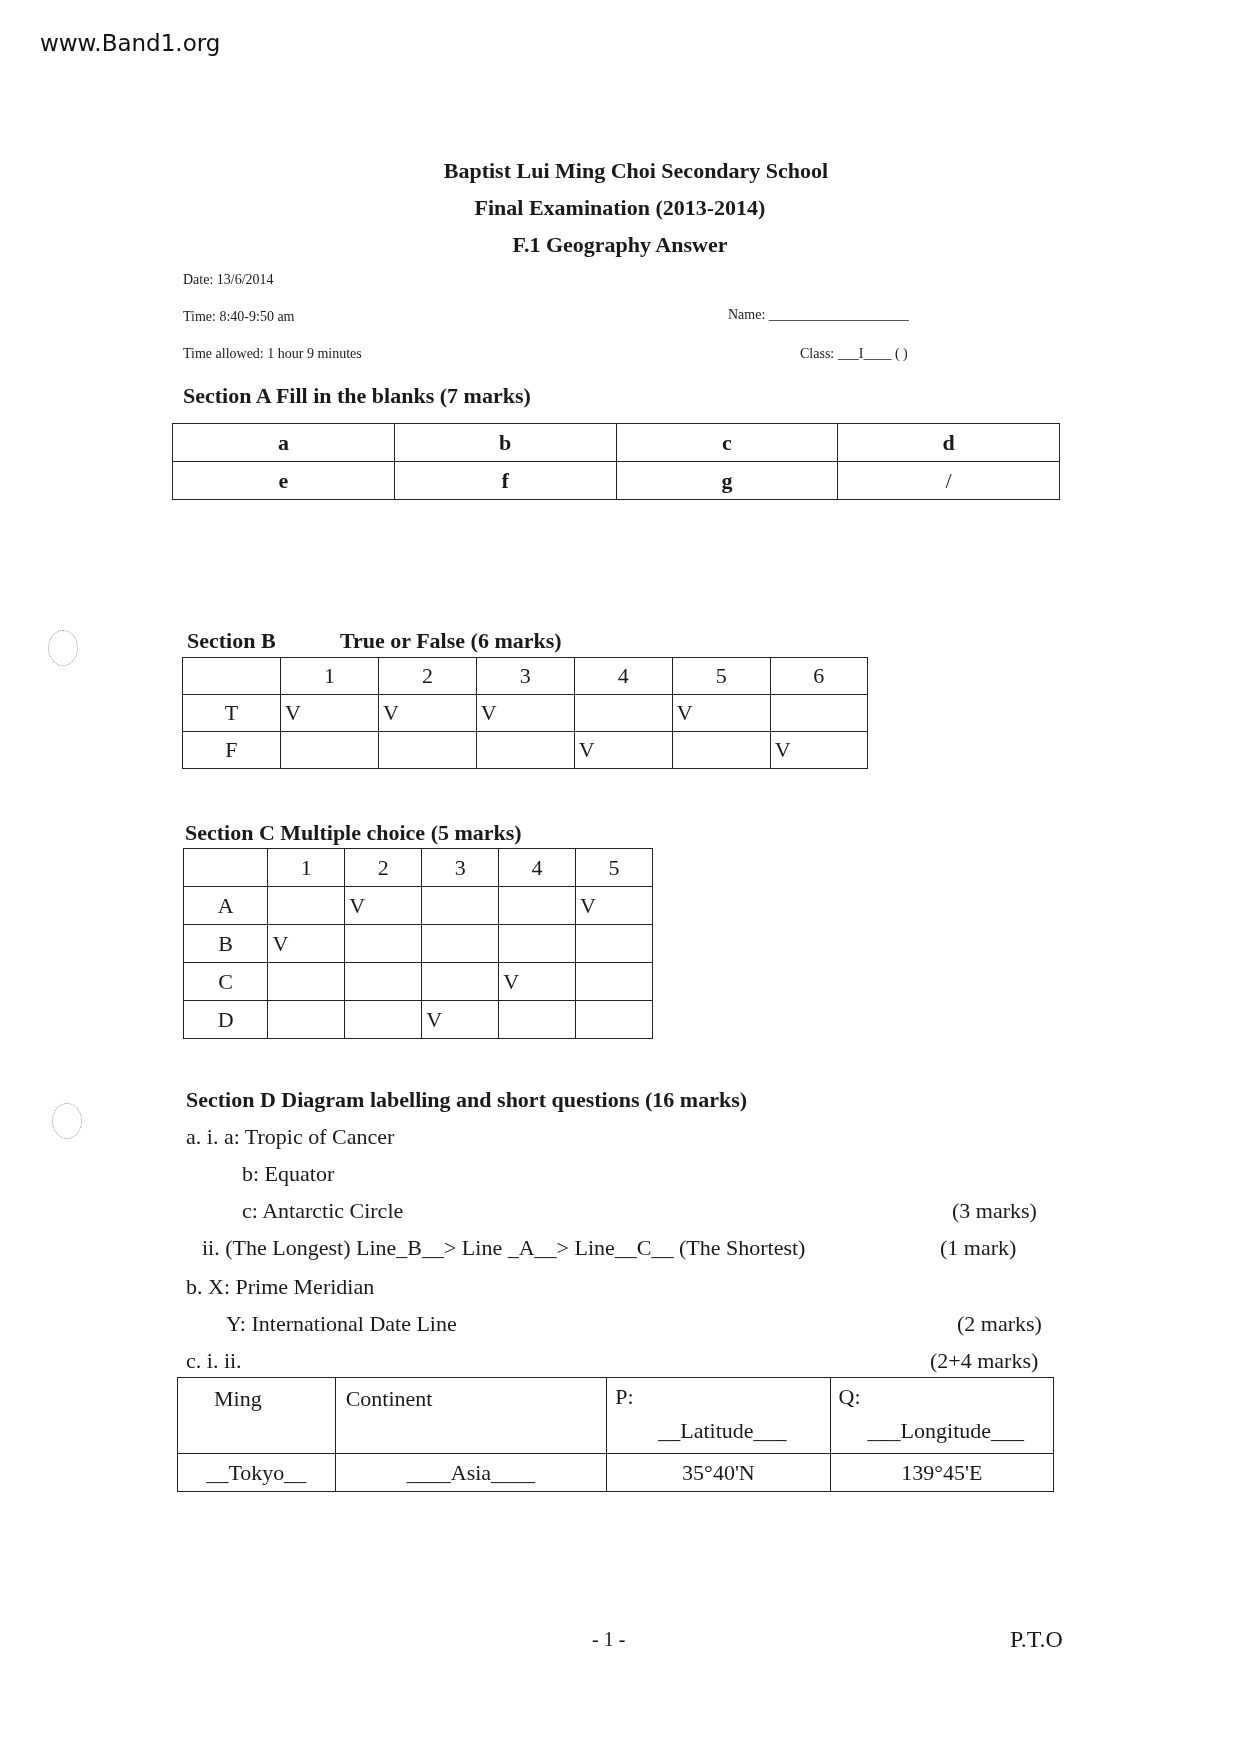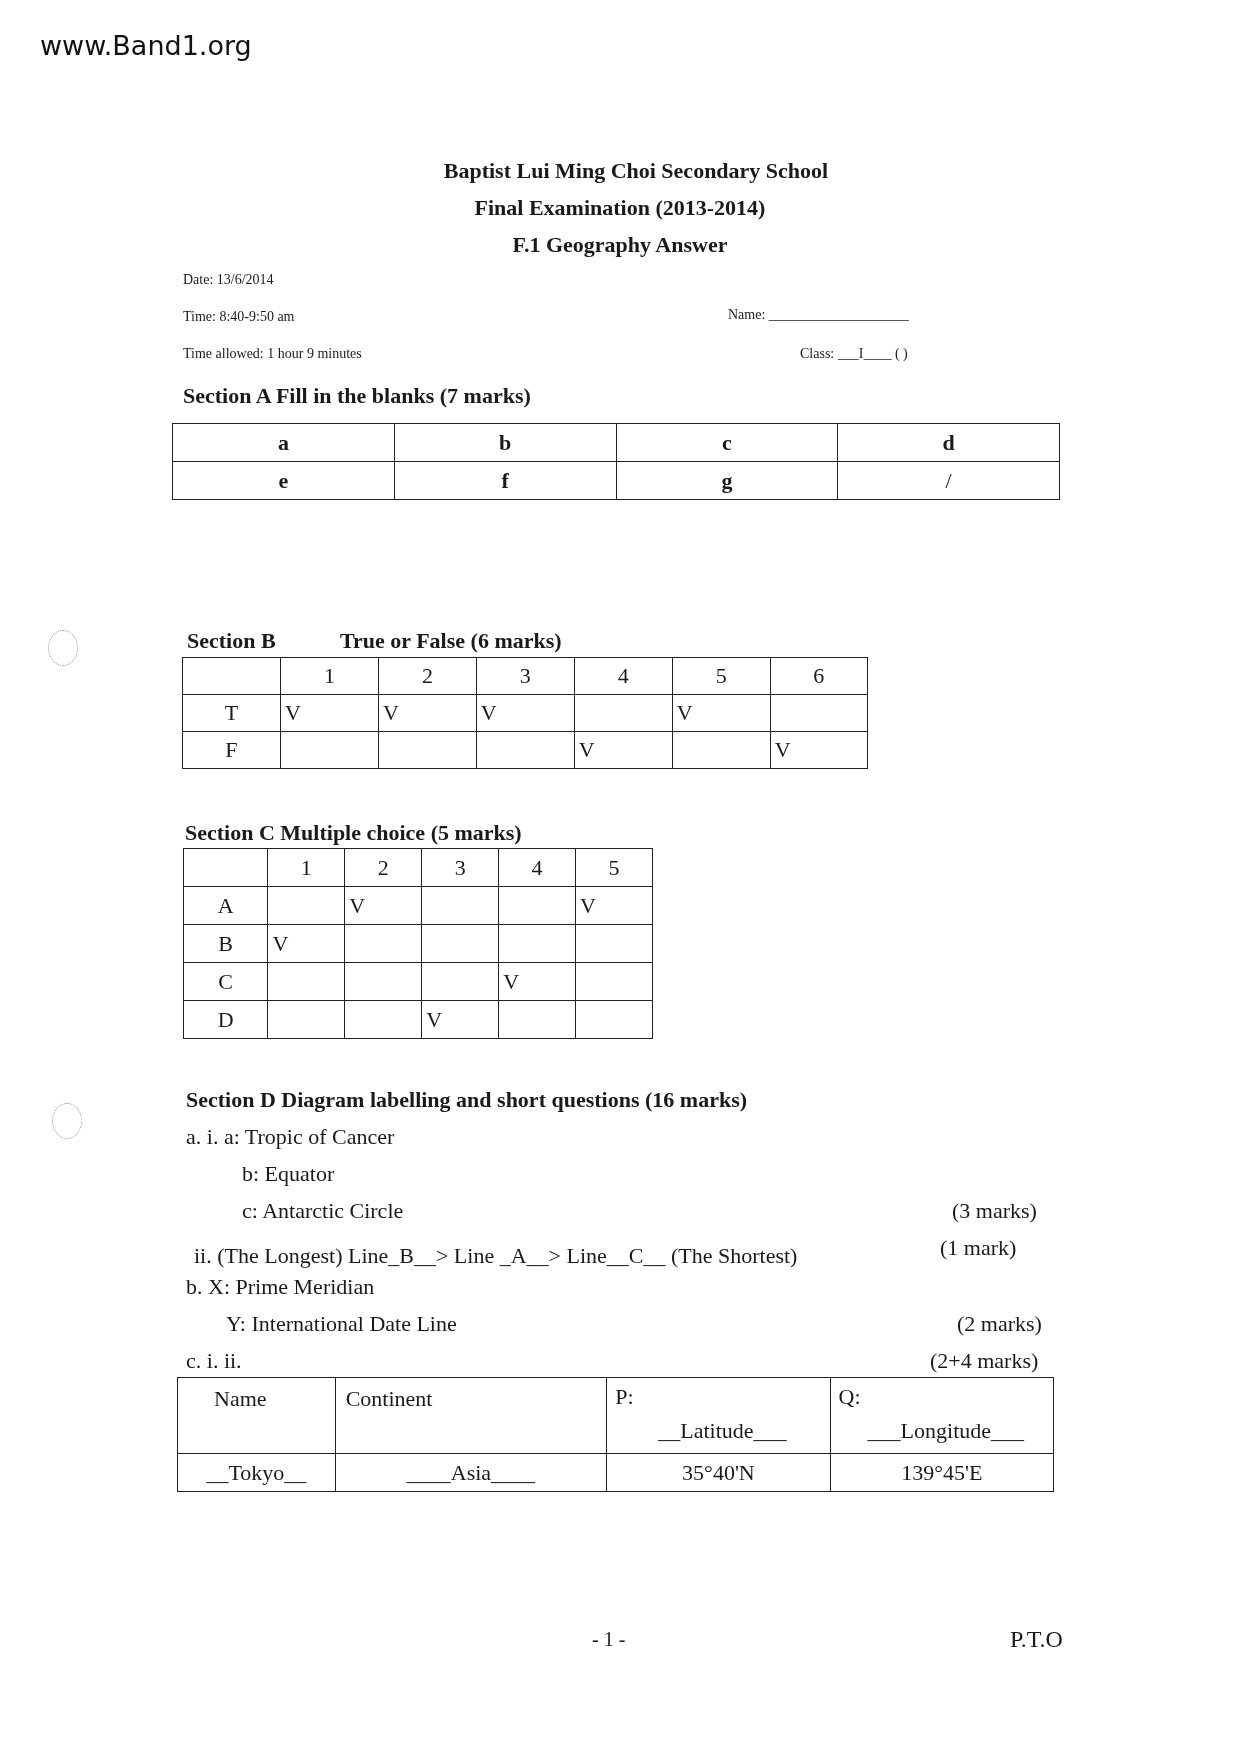--- a/index.html
+++ b/index.html
@@ -1,19 +1,19 @@
 <!DOCTYPE html>
 <html><head>
 <meta charset="utf-8">
 <style>
   html, body { margin: 0; padding: 0; background: #ffffff; }
   body { width: 1240px; height: 1754px; position: relative; overflow: hidden;
          font-family: "Liberation Serif", "DejaVu Serif", serif; color: #1a1a1a; }
   .abs { position: absolute; }
-  .site { left: 40px; top: 30px; font-family: "DejaVu Sans", "Liberation Sans", sans-serif; font-size: 27px; color: #111; }
+  .site { left: 40px; top: 30px; font-family: "DejaVu Sans", "Liberation Sans", sans-serif; font-size: 23px; color: #111; }
   .holepunch { width: 28px; height: 34px; border: 1px dotted #999; border-radius: 50%; }
   .title { left: 0; width: 1240px; text-align: center; font-weight: bold; font-size: 22px; }
   .info { font-size: 14px; }
   .section-title { font-weight: bold; font-size: 22px; }
   table.grid { border-collapse: collapse; position: absolute; font-size: 22px; }
   table.grid td { border: 1.5px solid #222; padding: 0; }
   .c { text-align: center; }
   .bold { font-weight: bold; }
   .v { text-align: left; padding-left: 4px !important; }
   .line { font-size: 22px; }
@@ -135,32 +135,32 @@
     <td class="v"></td>
   </tr>
 </tbody>
   </table>
 
 <div class="abs section-title" style="left:186px; top:1087px;">Section D Diagram labelling and short questions (16 marks)</div>
 <div class="abs line" style="left:186px; top:1124px;">a.  i. a: Tropic of Cancer</div>
 <div class="abs line" style="left:242px; top:1161px;">b: Equator</div>
 <div class="abs line" style="left:242px; top:1198px;">c: Antarctic Circle</div>
 <div class="abs line" style="left:952px; top:1198px;">(3 marks)</div>
-<div class="abs line" style="left:194px; top:1235px;margin-top:8px;">ii. (The Longest) Line_B__&gt; Line _A__&gt; Line__C__ (The Shortest)</div>
+<div class="abs line" style="left:202px; top:1235px;">ii. (The Longest) Line_B__&gt; Line _A__&gt; Line__C__ (The Shortest)</div>
 <div class="abs line" style="left:940px; top:1235px;">(1 mark)</div>
 <div class="abs line" style="left:186px; top:1274px;">b.    X: Prime Meridian</div>
 <div class="abs line" style="left:226px; top:1311px;">Y: International Date Line</div>
 <div class="abs line" style="left:957px; top:1311px;">(2 marks)</div>
 <div class="abs line" style="left:186px; top:1348px;">c. i. ii.</div>
 <div class="abs line" style="left:930px; top:1348px;">(2+4 marks)</div>
 
 <table class="grid" style="left:177px; top:1377px; width:877px;">
   <tbody>
       <tr style="height:76px;">
-    <td style="width:18%; vertical-align:top; padding:8px 0 0 36px;">Name</td>
+    <td style="width:18%; vertical-align:top; padding:8px 0 0 36px;">Ming</td>
     <td style="width:31%; vertical-align:top; padding:8px 0 0 10px;">Continent</td>
     <td style="width:25.5%; vertical-align:top; padding:6px 0 0 8px;">
       <div>P:</div>
       <div style="margin-top:8px; text-align:center;">__Latitude___</div>
     </td>
     <td style="width:25.5%; vertical-align:top; padding:6px 0 0 8px;">
       <div>Q:</div>
       <div style="margin-top:8px; text-align:center;">___Longitude___</div>
     </td>
   </tr>

